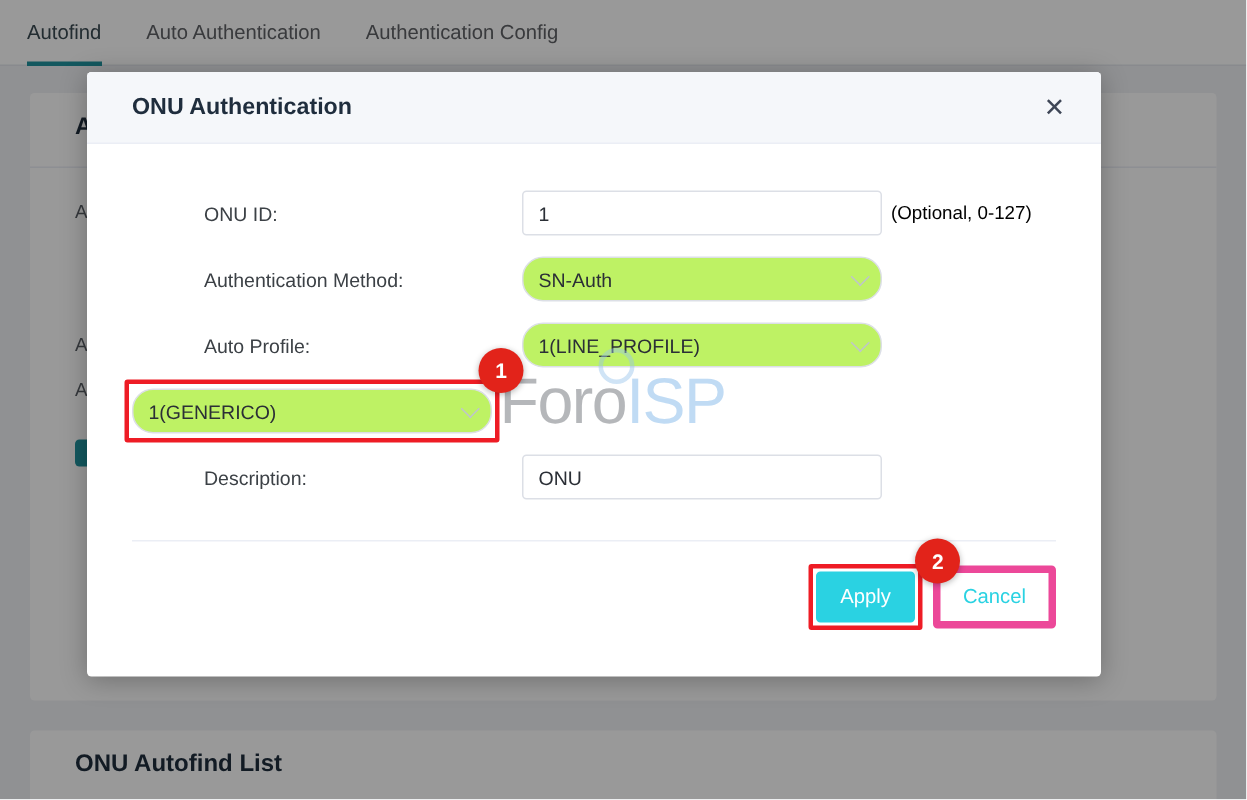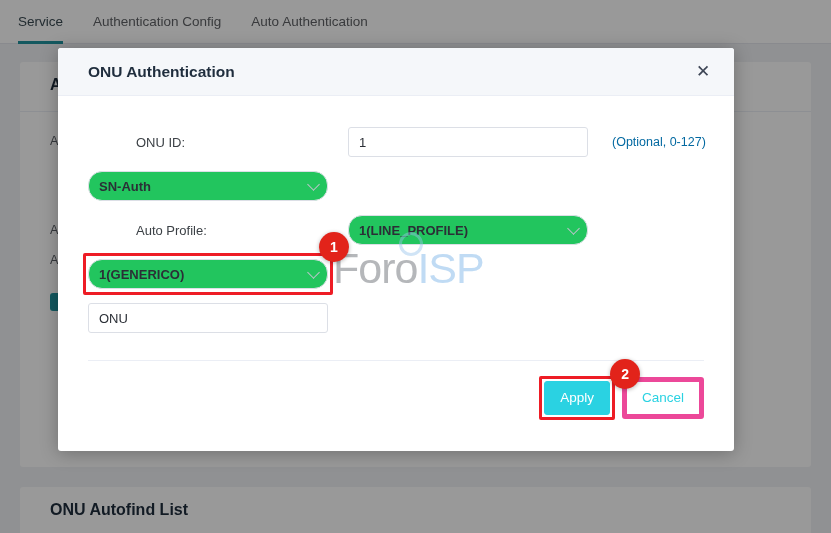--- a/index.html
+++ b/index.html
@@ -198,42 +198,41 @@
   }
 
   .select-box {
     width: 240px;
     height: 30px;
     border: 1px solid #dcdfe6;
     border-radius: 14px;
     padding: 0 10px;
     font-size: 13px;
     color: #2b2f36;
-    background: #22c55e;
+    background: #bef264;
     display: flex;
     align-items: center;
     cursor: pointer;
     position: relative;
-    font-weight: bold;
   }
   .select-box .caret {
     position: absolute;
     right: 9px;
     top: 50%;
     width: 9px; height: 9px;
     margin-top: -6px;
     border-right: 1.6px solid #bfc4cc;
     border-bottom: 1.6px solid #bfc4cc;
     transform: rotate(45deg);
   }
 
   .hint {
-    margin-left: 24px;
+    margin-left: 6px;
     font-size: 12.5px;
-    color: #0369a1;
+    color: #000000;
     white-space: nowrap;
   }
 
   
   .hl-box {
     position: absolute;
     left: -5px;
     top: -6px;
     width: 250px;
     height: 42px;
@@ -328,27 +327,27 @@
 </style>
 </head>
 <body>
 
 <div id="app">
 
   <div class="bg-page">
 
     <div class="tabbar">
       <div class="tab active">
-        <span>Service</span>
+        <span>Autofind</span>
+      </div>
+      <div class="tab">
+        <span>Auto Authentication</span>
       </div>
       <div class="tab">
         <span>Authentication Config</span>
-      </div>
-      <div class="tab">
-        <span>Auto Authentication</span>
       </div>
     </div>
 
     <div class="card card-a">
       <div class="card-title">A</div>
       <div class="card-divider"></div>
       <div class="bg-row r1">A</div>
       <div class="bg-check"></div>
       <div class="bg-row r2">A</div>
       <div class="bg-row r3">A</div>
@@ -373,20 +372,21 @@
 
       <div class="form-row">
         <div class="form-label">ONU ID:</div>
         <div class="field-wrap">
           <input class="text-input" type="text" value="1" style="">
         </div>
         <div class="hint">(Optional, 0-127)</div>
       </div>
 
       <div class="form-row">
+        <div class="form-label">Authentication Method:</div>
         <div class="field-wrap">
           <div class="select-box">
             <span>SN-Auth</span>
             <span class="caret"></span>
           </div>
         </div>
       </div>
 
       <div class="form-row">
         <div class="form-label">Auto Profile:</div>
@@ -403,20 +403,21 @@
           <div class="select-box">
             <span>1(GENERICO)</span>
             <span class="caret"></span>
           </div>
           <div class="hl-box"></div>
           <div class="badge badge-1">1</div>
         </div>
       </div>
 
       <div class="form-row">
+        <div class="form-label">Description:</div>
         <div class="field-wrap">
           <input class="text-input" type="text" value="ONU" style="">
         </div>
       </div>
 
     </div>
 
     <div class="footer-divider"></div>
 
     <div class="modal-footer">

